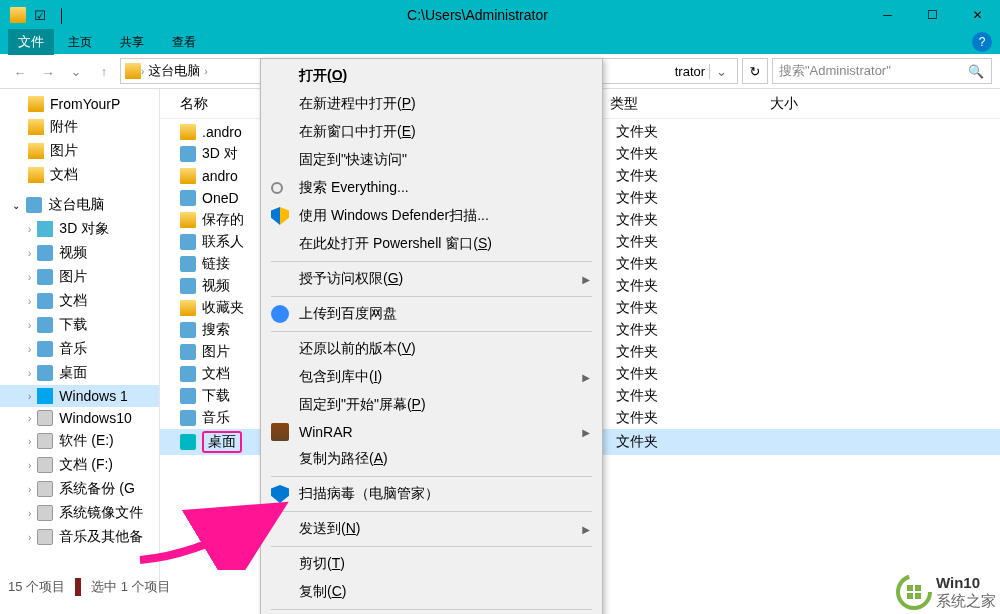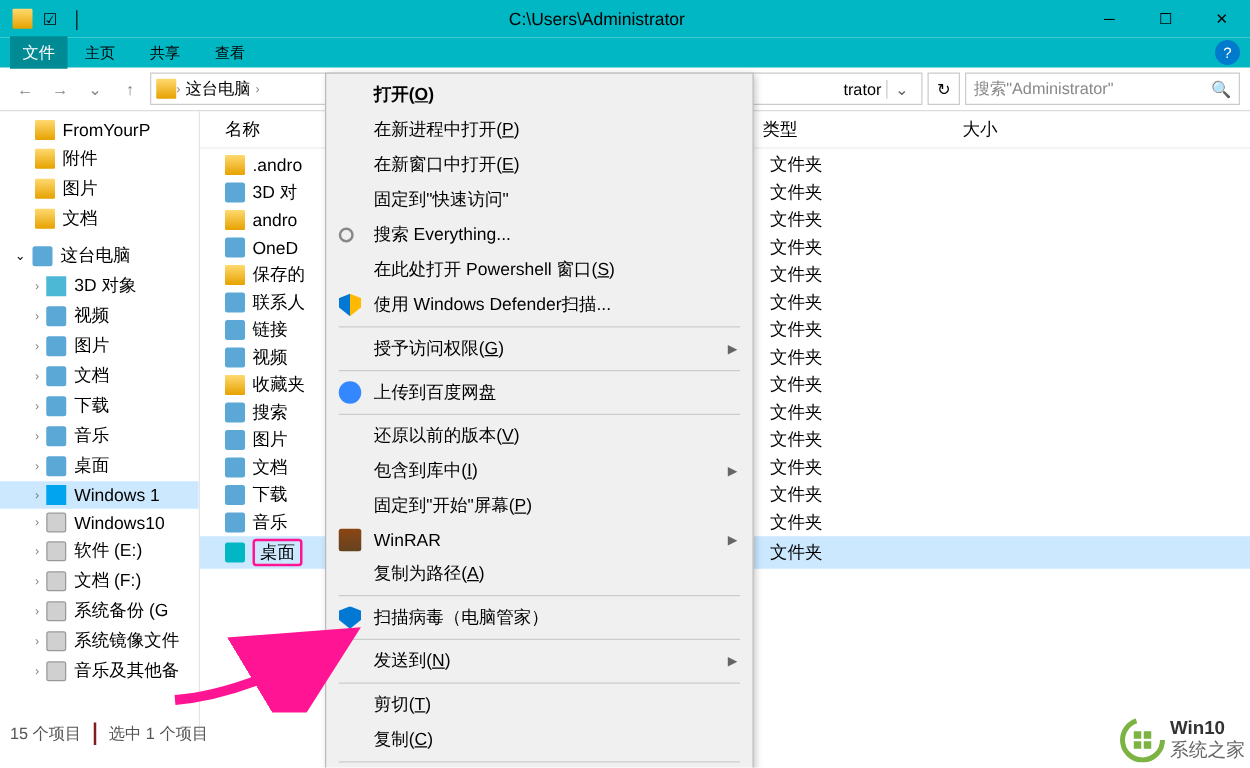--- a/index.html
+++ b/index.html
@@ -62,21 +62,21 @@
     .ctx-shield { background: #0078d4; clip-path: polygon(50% 0, 100% 20%, 100% 60%, 50% 100%, 0 60%, 0 20%); }
     .ctx-shield-blue { background: linear-gradient(90deg, #0078d4 50%, #ffb900 50%); clip-path: polygon(50% 0, 100% 20%, 100% 60%, 50% 100%, 0 60%, 0 20%); }
     .ctx-search { border: 2px solid #888; border-radius: 50%; width: 12px; height: 12px; }
     .ctx-baidu { background: #3388ff; border-radius: 50%; }
     .ctx-rar { background: linear-gradient(#8b4513, #654321); border-radius: 2px; }
     .ctx-arrow { position: absolute; right: 10px; color: #666; font-size: 10px; }
     .ctx-sep { height: 1px; background: #ccc; margin: 3px 8px; }
     .underline { text-decoration: underline; }
     
     .statusbar { position: absolute; bottom: 18px; left: 8px; font-size: 13px; color: #555; display: flex; gap: 10px; }
-    .sb-sep { border-left: 2px solid #7f1d1d; padding-left: 10px; }
+    .sb-sep { border-left: 6px solid #7f1d1d; padding-left: 10px; }
     
     .watermark { position: absolute; right: 4px; bottom: 4px; display: flex; align-items: flex-end; gap: 4px; }
     .wm-logo { width: 36px; height: 36px; }
     .wm-text { font-size: 12px; line-height: 1.2; }
     .wm-top { font-weight: bold; color: #333; font-size: 15px; }
     .wm-bottom { color: #666; font-size: 15px; }
     
     .pink-arrow { position: absolute; left: 130px; top: 500px; width: 160px; height: 70px; z-index: 150; }
   </style>
 </head>
@@ -348,25 +348,25 @@
       <span>在新窗口中打开(<span class="underline">E</span>)</span>
     </div>
     <div class="ctx-item">
       <span>固定到"快速访问"</span>
     </div>
     <div class="ctx-item">
       <div class="ctx-icon ctx-search"></div>
       <span>搜索 Everything...</span>
     </div>
     <div class="ctx-item">
-      <span>在此处打开 Powershell 窗口(<span class="underline">S</span>)</span>
-    </div>
-    <div class="ctx-item">
       <div class="ctx-icon ctx-shield-blue"></div>
       <span>使用 Windows Defender扫描...</span>
+    </div>
+    <div class="ctx-item">
+      <span>在此处打开 Powershell 窗口(<span class="underline">S</span>)</span>
     </div>
     <div class="ctx-sep"></div>
     <div class="ctx-item">
       <span>授予访问权限(<span class="underline">G</span>)</span>
       <span class="ctx-arrow">▶</span>
     </div>
     <div class="ctx-sep"></div>
     <div class="ctx-item">
       <div class="ctx-icon ctx-baidu"></div>
       <span>上传到百度网盘</span>

